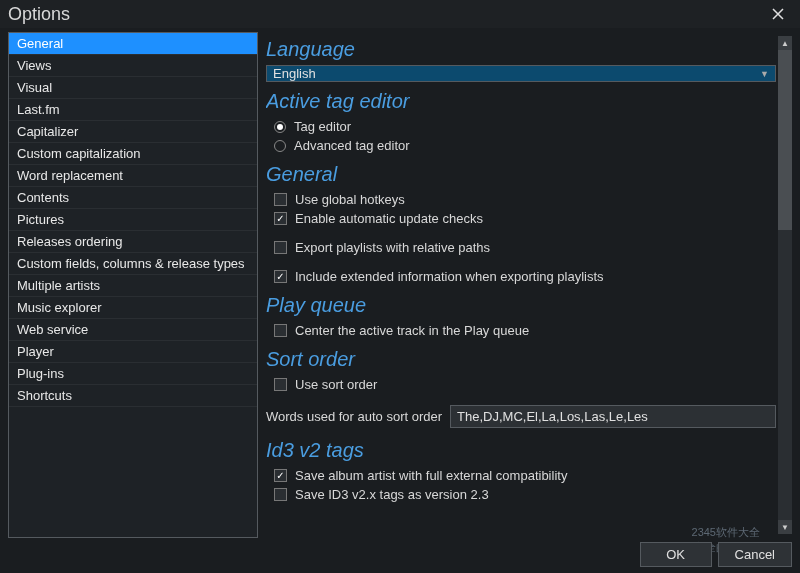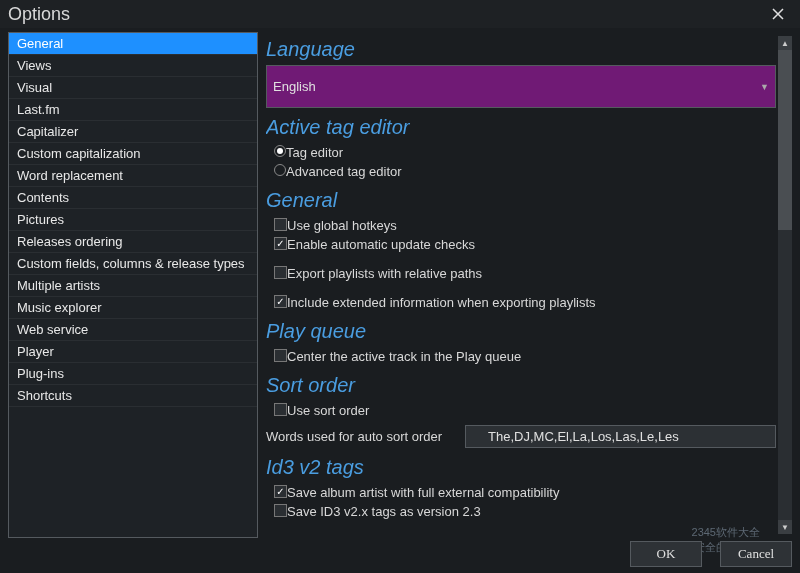--- a/index.html
+++ b/index.html
@@ -82,33 +82,34 @@
 .section-title {
   color: #4a9de0;
   font-size: 20px;
   font-weight: 400;
   margin: 8px 0 4px 0;
   font-style: italic;
 }
 .section-title.first { margin-top: 6px; }
 .select {
   width: 100%;
-  background: #701a75;
-  border: 1px solid #555a5f;
-  color: #e0e0e0;
-  padding: 13px 6px;
+  background: #0c4a6e;
+  border: 1px solid #555a5f;
+  color: #e0e0e0;
+  padding: 0 6px;
   font-size: 13px;
   display: flex;
   align-items: center;
   cursor: pointer;
 }
 .select .arrow { margin-left: auto; font-size: 9px; color:#aaa; }
 .radio-row, .check-row {
   display: flex;
-  gap: 0;
+  align-items: center;
+  gap: 8px;
   padding: 2px 0 2px 8px;
   font-size: 13px;
   color: #d8d8d8;
 }
 .check-row.indent { padding-left: 28px; }
 .radio {
   width: 12px; height: 12px;
   border: 1px solid #888;
   border-radius: 50%;
   display: inline-flex;
@@ -126,38 +127,37 @@
   background: #2a2e32;
   display: inline-flex;
   align-items: center; justify-content: center;
   font-size: 10px;
   color: #fff;
 }
 .checkbox.checked::after { content: "✓"; }
 .field-row {
   display: flex;
   align-items: center;
-  gap: 23px;
-  margin: 5px 0;
+  gap: 8px;
+  margin: 11px 0;
 }
 .field-row label { font-size: 13px; color: #d8d8d8; white-space: nowrap; }
 .text-input {
   flex: 1;
   background: #2c3034;
   border: 1px solid #555a5f;
   color: #e0e0e0;
-  padding: 3px 22px;
+  padding: 3px 6px;
   font-size: 13px;
 }
 .footer {
   position: absolute;
   right: 8px; bottom: 6px;
   display: flex;
-  gap: 18px;
-  font-family: Liberation Serif, serif;
+  gap: 6px;
 }
 .btn {
   min-width: 72px;
   padding: 4px 16px;
   background: #2e3236;
   border: 1px solid #555a5f;
   color: #e0e0e0;
   font-size: 13px;
   text-align: center;
   cursor: pointer;

